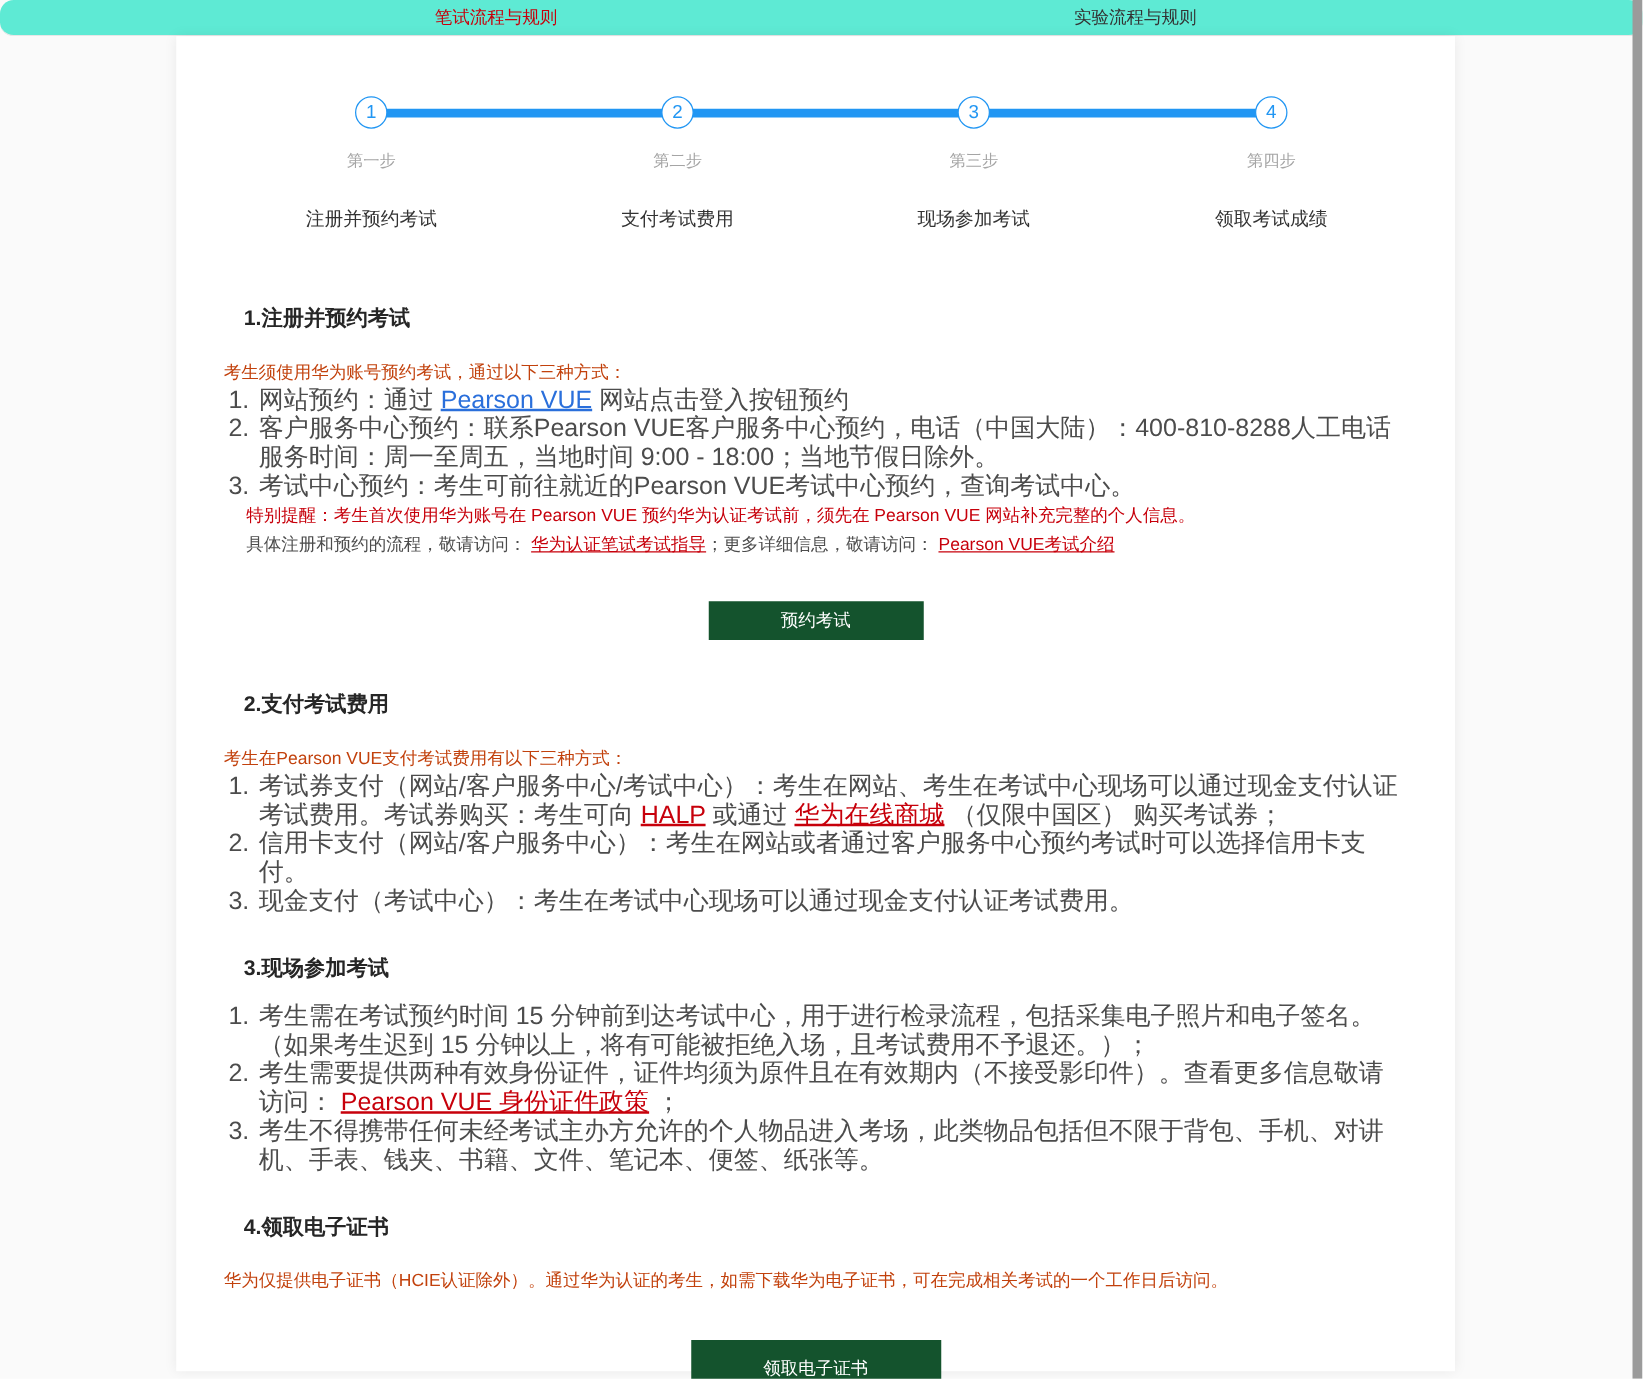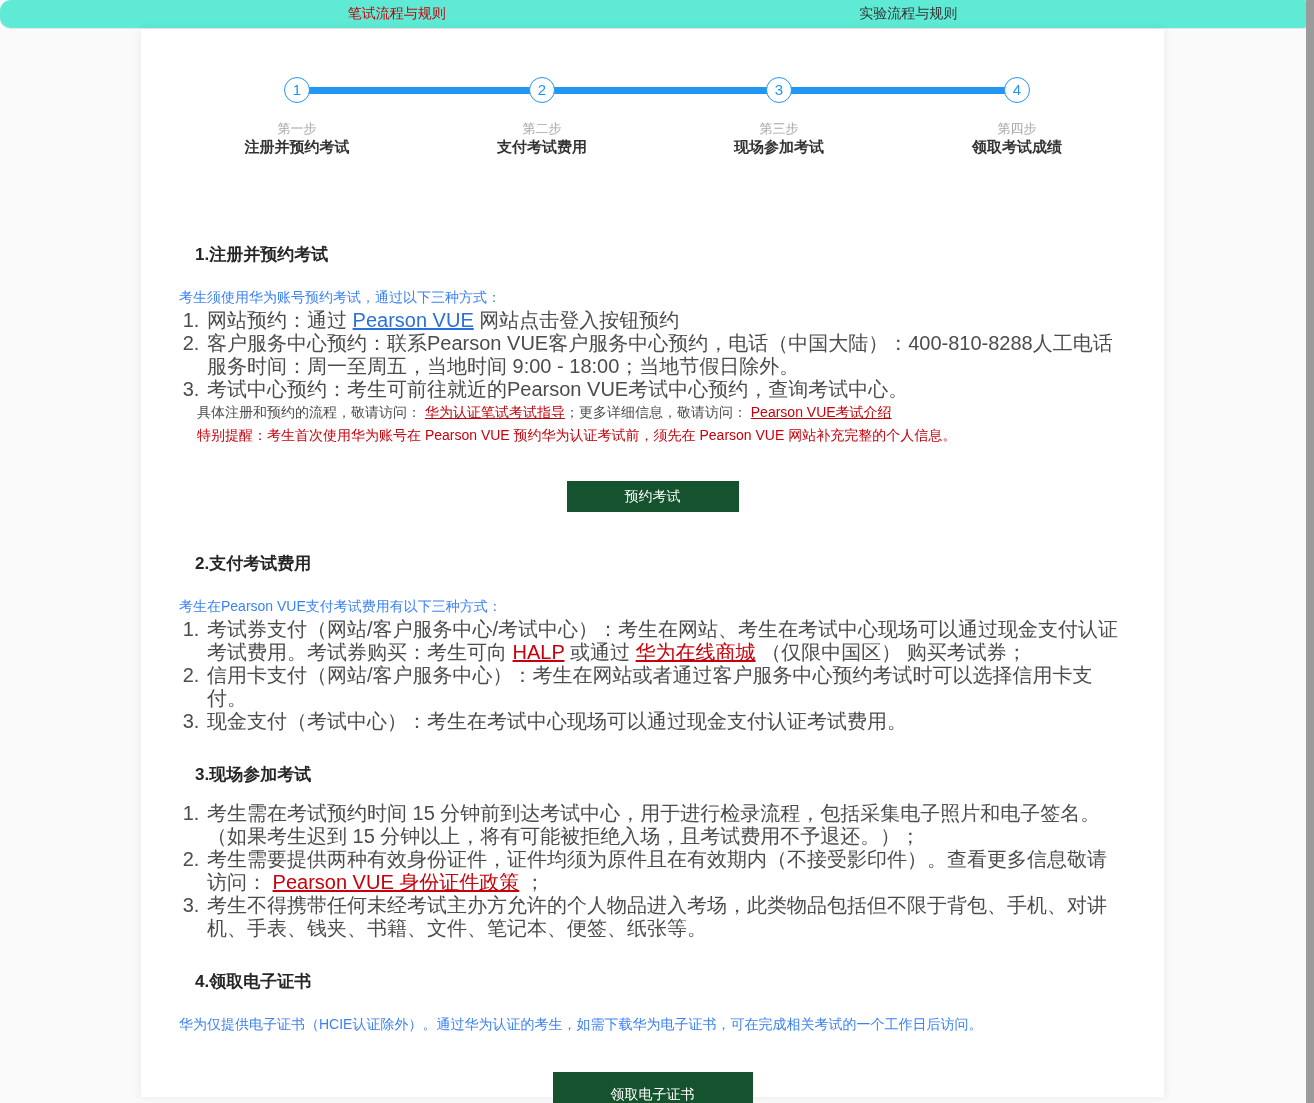--- a/index.html
+++ b/index.html
@@ -45,29 +45,29 @@
   .step { position: absolute; top: 0; width: 180px; transform: translateX(-50%); text-align: center; }
   .step-1 { left: 156px; } .step-2 { left: 401px; } .step-3 { left: 638px; } .step-4 { left: 876px; }
   .step .circle {
     position: relative; z-index: 1;
     width: 26px; height: 26px; margin: 0 auto;
     border: 1px solid #2196f3; border-radius: 50%;
     background: #fff; color: #2196f3;
     font-size: 15px; line-height: 24px; text-align: center;
   }
   .step .sub  { margin-top: 17px; font-size: 13px; color: #a5a5a5; }
-  .step .name { margin-top: 0; font-size: 15px; color: #333; font-weight: bold; }
+  .step .name { margin-top: 28px; font-size: 15px; color: #333; }
 
   
   .content { padding: 0 38px; }
   .section-heading { font-size: 17px; font-weight: bold; color: #262626; margin: 16px; }
   .mt-sec1 { margin-top: 58px; }
   .mt-sec  { margin-top: 30px; }
   .mt-sec2 { margin-top: 40px; }
-  .intro { font-size: 14px; line-height: 23px; color: #3b82f6; margin: 20px 0 0; }
+  .intro { font-size: 14px; line-height: 23px; color: #c2410c; margin: 20px 0 0; }
   ol.rules { margin: 0; padding-left: 26px; font-size: 20px; line-height: 23px; color: #4c4c4c; }
   ol.rules li { padding-left: 2px; }
   .note { padding-left: 18px; font-size: 14px; line-height: 23px; }
   .red { color: #c7000b; }
   a.link { text-decoration: underline; cursor: pointer; }
   a.blue { color: #2a6fdb; }
   a.red-link { color: #c7000b; }
 
   .btn {
     display: block; margin: 34px auto 0;
@@ -124,22 +124,22 @@
 
   <div class="content">
 
     <h2 class="section-heading mt-sec1">1.注册并预约考试</h2>
     <p class="intro">考生须使用华为账号预约考试，通过以下三种方式：</p>
     <ol class="rules">
       <li><span>网站预约：通过 </span><a class="link blue">Pearson VUE</a><span> 网站点击登入按钮预约</span></li>
       <li><span>客户服务中心预约：联系Pearson VUE客户服务中心预约，电话（中国大陆）：400-810-8288人工电话服务时间：周一至周五，当地时间 9:00 - 18:00；当地节假日除外。</span></li>
       <li><span>考试中心预约：考生可前往就近的Pearson VUE考试中心预约，查询考试中心。</span></li>
     </ol>
+    <div class="note"><span class="red">特别提醒：考生首次使用华为账号在 Pearson VUE 预约华为认证考试前，须先在 Pearson VUE 网站补充完整的个人信息。</span></div>
     <div class="note"><span>具体注册和预约的流程，敬请访问： </span><a class="link red-link">华为认证笔试考试指导</a><span>；更多详细信息，敬请访问： </span><a class="link red-link">Pearson VUE考试介绍</a></div>
-    <div class="note"><span class="red">特别提醒：考生首次使用华为账号在 Pearson VUE 预约华为认证考试前，须先在 Pearson VUE 网站补充完整的个人信息。</span></div>
     <button class="btn btn-book">预约考试</button>
 
     <h2 class="section-heading mt-sec2">2.支付考试费用</h2>
     <p class="intro">考生在Pearson VUE支付考试费用有以下三种方式：</p>
     <ol class="rules">
       <li><span>考试券支付（网站/客户服务中心/考试中心）：考生在网站、考生在考试中心现场可以通过现金支付认证考试费用。考试券购买：考生可向 </span><a class="link red-link">HALP</a><span> 或通过 </span><a class="link red-link">华为在线商城</a><span> （仅限中国区） 购买考试券；</span></li>
       <li><span>信用卡支付（网站/客户服务中心）：考生在网站或者通过客户服务中心预约考试时可以选择信用卡支付。</span></li>
       <li><span>现金支付（考试中心）：考生在考试中心现场可以通过现金支付认证考试费用。</span></li>
     </ol>
 

